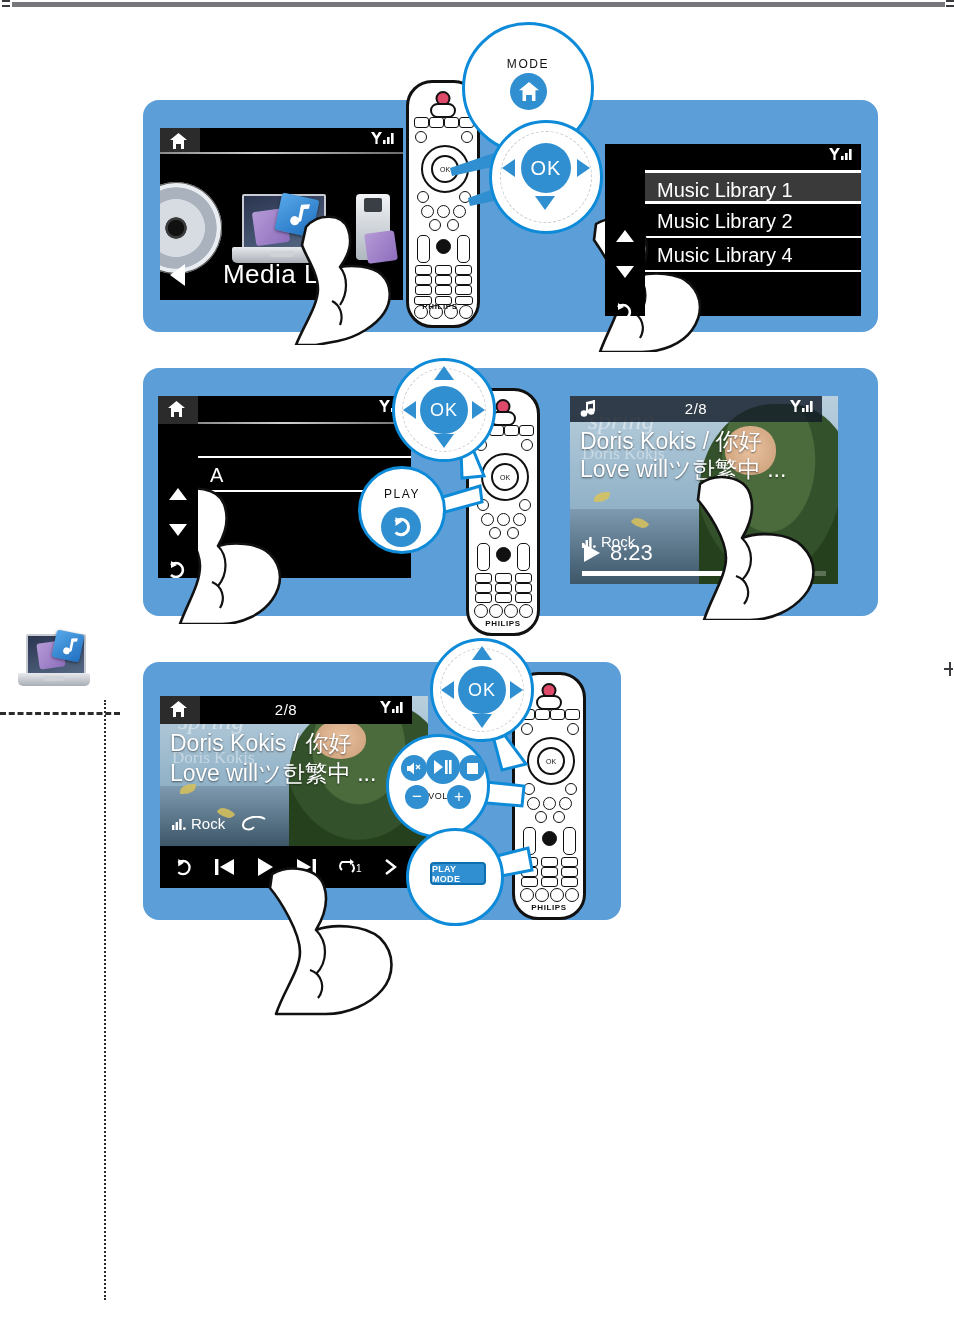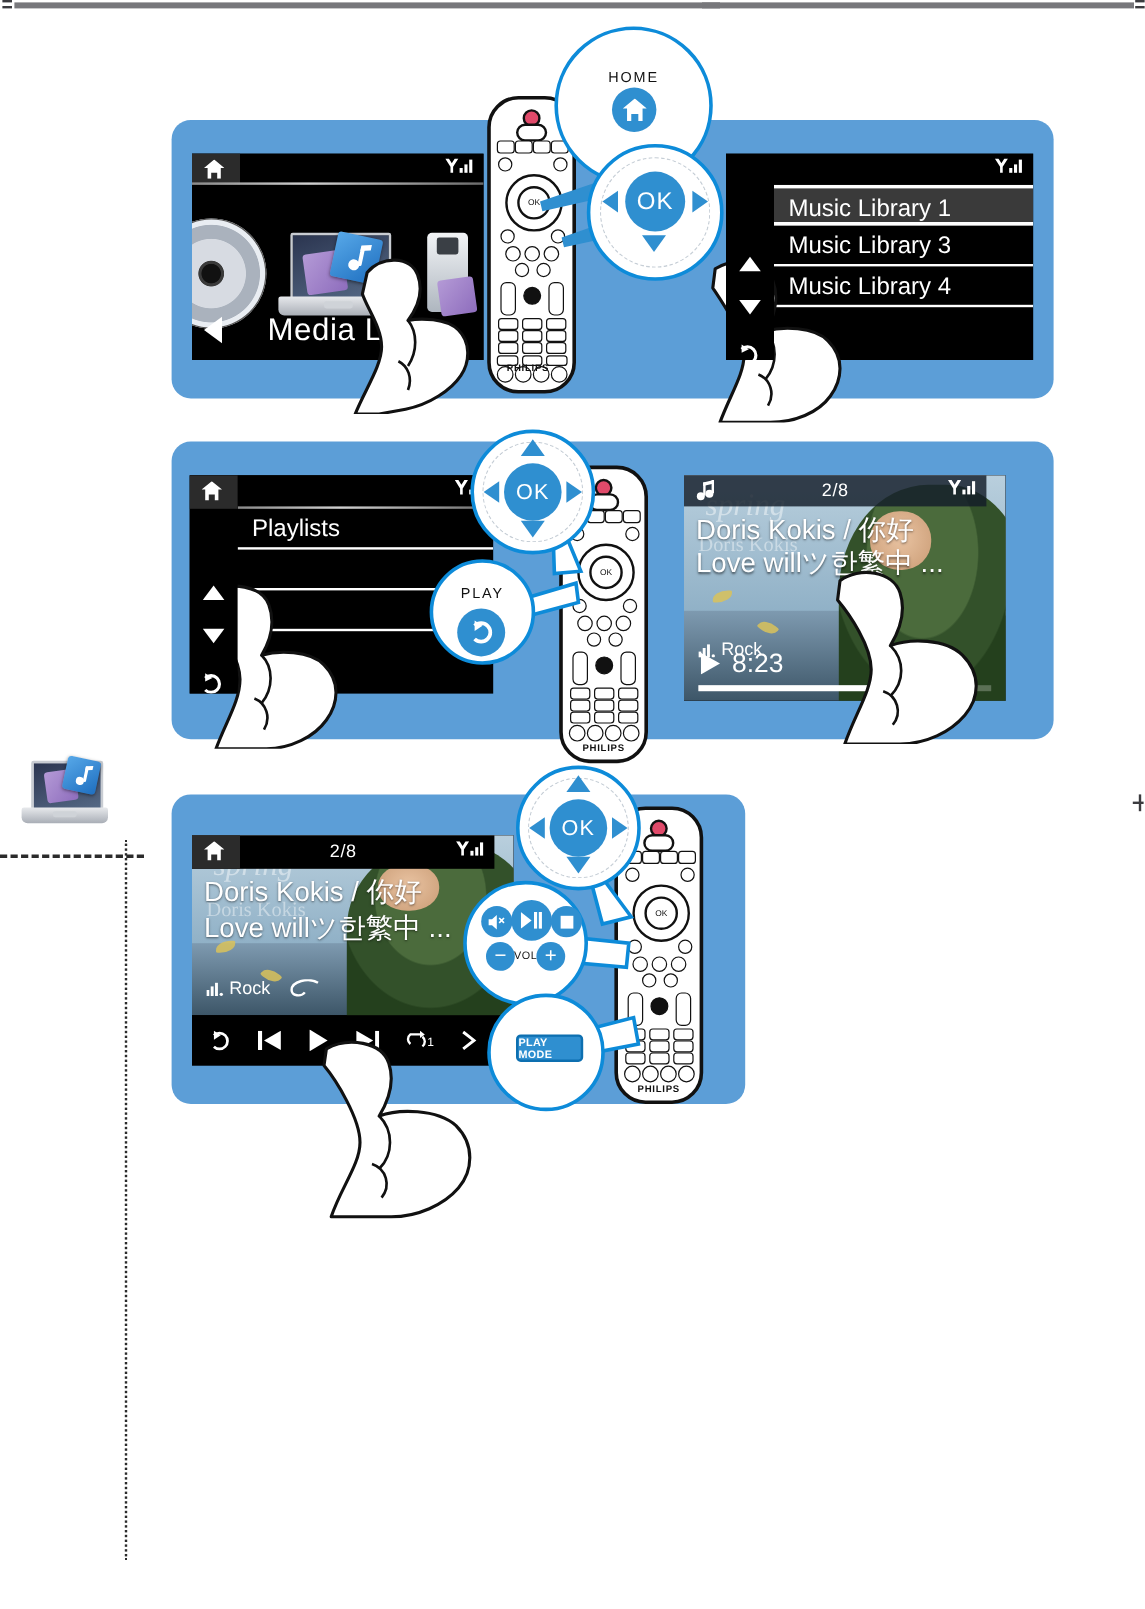--- a/index.html
+++ b/index.html
@@ -271,46 +271,46 @@
 <div style="position:absolute;left:406px;top:80px;width:68px;height:242px;pointer-events:none;">
   <div class="rm-brand" style="top:222px;">PHILIPS</div>
 </div>
 
 <svg style="position:absolute;left:430px;top:120px;width:140px;height:110px;">
   <path d="M20 48 L120 14 L120 34 L22 56 Z" fill="#2f8fd0"></path>
   <path d="M38 78 L124 48 L124 68 L40 86 Z" fill="#2f8fd0"></path>
 </svg>
 
 <div class="bubble" style="left:462px;top:22px;width:132px;height:132px;"></div>
-<div class="b-label" style="left:462px;top:57px;width:132px;">HOME</div>
+<div class="b-label" style="left:462px;top:57px;width:132px;">MODE</div>
 <div class="b-round" style="left:510px;top:73px;width:37px;height:37px;">
   <svg width="20" height="19" viewBox="0 0 17 16">
       <path fill="#fff" d="M8.5 0L17 7h-3v9H11v-5H6v5H3V7H0z"></path>
     </svg>
 </div>
 
 <div class="navpad" style="left:489px;top:120px;width:114px;height:114px;border:3px solid #0d8bd9;background:#fff;"></div>
 <div class="navpad" style="left:500px;top:131px;width:92px;height:92px;"></div>
 <div class="np-ok" style="left:521px;top:143px;width:50px;height:50px;">OK</div>
 <div class="tri l" style="left:502px;top:159px;"></div>
 <div class="tri r" style="left:577px;top:159px;"></div>
 <div class="tri d" style="left:535px;top:196px;"></div>
 
-<div class="screen" style="left:605px;top:128px;width:256px;height:172px;">
+<div class="screen" style="left:605px;top:144px;width:256px;height:172px;">
   <div class="side">
     <div class="up"></div>
     <div class="dn"></div>
     <svg class="bk" viewBox="0 0 20 20">
       <path d="M4 5 A7 7 0 1 1 4 15" fill="none" stroke="#fff" stroke-width="2.6"></path>
       <path d="M4 1 L4 8 L10 5 Z" fill="#fff"></path>
       </svg>
   </div>
   <div class="list">
     <div class="row sel">Music Library 1</div>
-    <div class="row">Music Library 3</div>
+    <div class="row">Music Library 2</div>
     <div class="row">Music Library 4</div>
   </div>
   <div class="scr-top" style="left:40px;">
     <svg class="ico-sig" viewBox="0 0 24 19">
         <g fill="#fff">
       <path d="M0 0h3l2.5 4L8 0h3L6.6 7v5H4.4V7z"></path>
       <rect x="12" y="8" width="2.6" height="4"></rect>
           <rect x="16" y="5" width="2.6" height="7"></rect>
       <rect x="20" y="1" width="2.6" height="11"></rect>
         </g>
@@ -336,21 +336,20 @@
         </svg>
     </div>
     <div class="up" style="top:92px;"></div>
     <div class="dn" style="top:128px;"></div>
     <svg class="bk" style="top:164px;" viewBox="0 0 20 20">
       <path d="M4 5 A7 7 0 1 1 4 15" fill="none" stroke="#fff" stroke-width="2.6"></path>
       <path d="M4 1 L4 8 L10 5 Z" fill="#fff"></path>
       </svg>
   </div>
   <div class="list" style="top:28px;">
-    <div class="row">Playlists</div>
     <div class="row"></div>
     <div class="row">A</div>
   </div>
   <div class="scr-top" style="left:40px;height:28px;">
     <svg class="ico-sig" viewBox="0 0 24 19">
         <g fill="#fff">
       <path d="M0 0h3l2.5 4L8 0h3L6.6 7v5H4.4V7z"></path>
       <rect x="12" y="8" width="2.6" height="4"></rect>
           <rect x="16" y="5" width="2.6" height="7"></rect>
       <rect x="20" y="1" width="2.6" height="11"></rect>

